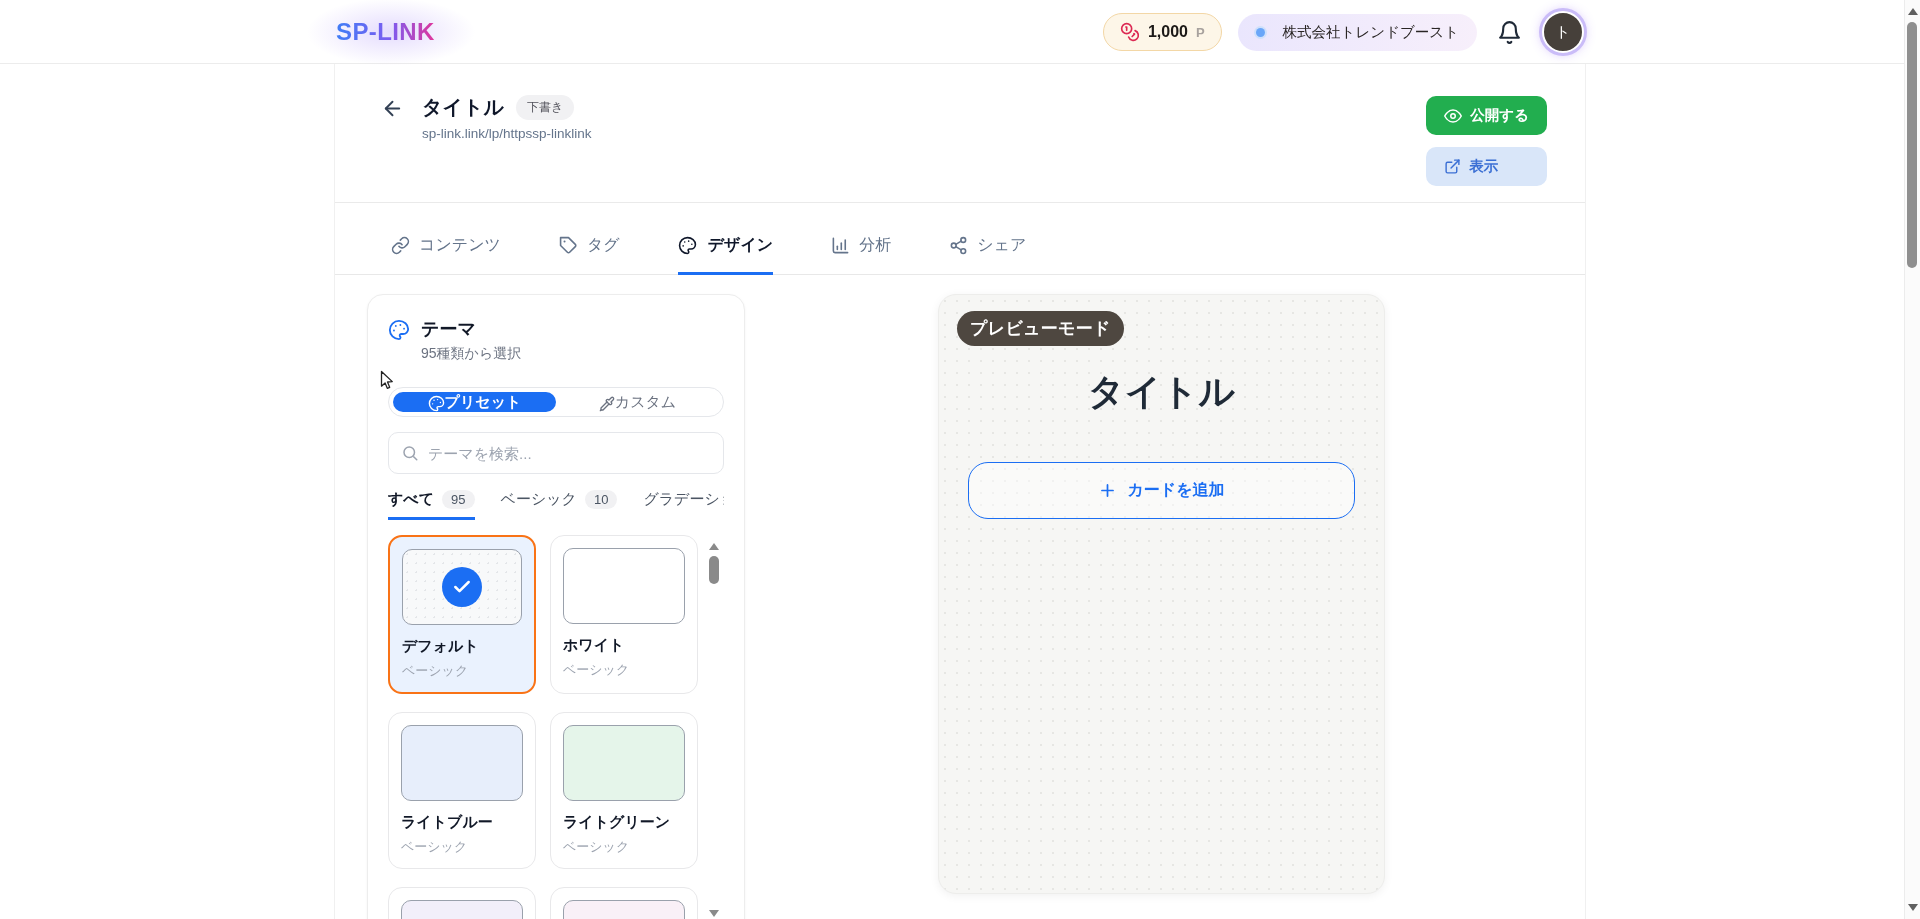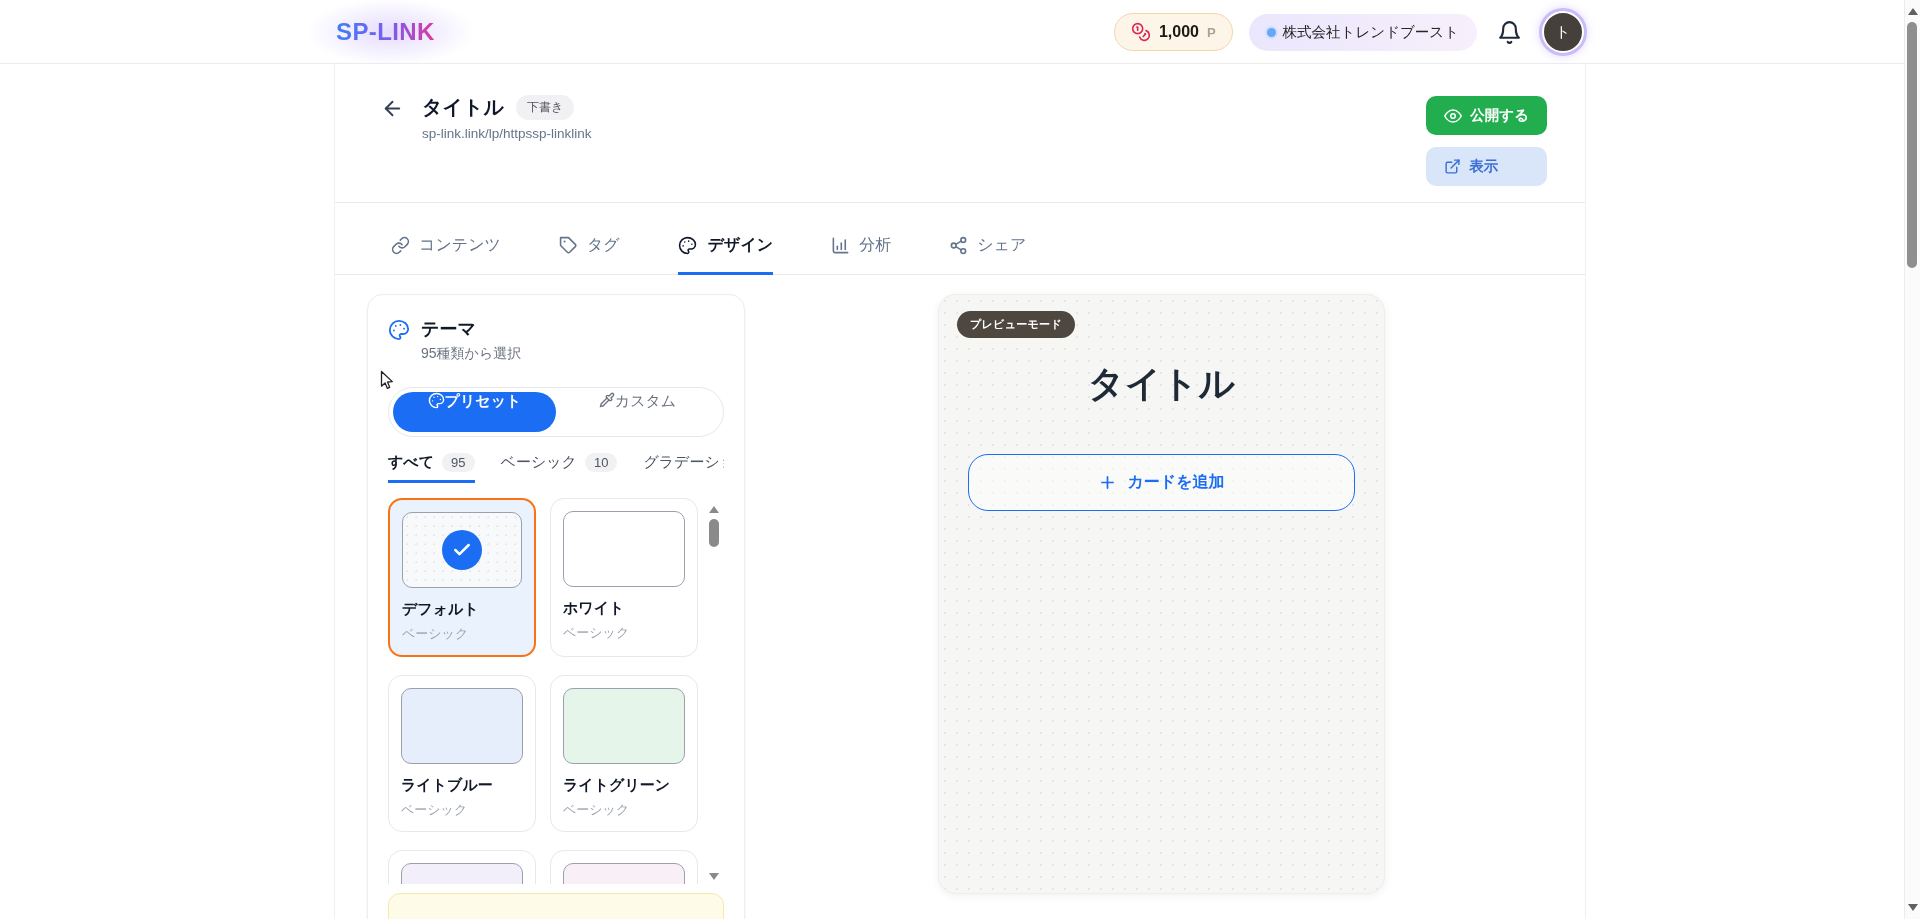--- a/index.html
+++ b/index.html
@@ -14,21 +14,21 @@
   .logo { position:relative; font-size:24px; font-weight:800; letter-spacing:.4px; cursor:pointer; }
   .logo .halo { position:absolute; left:-30px; top:-20px; width:170px; height:68px; border-radius:50%;
     background:radial-gradient(ellipse at center, rgba(167,139,250,.30), rgba(167,139,250,0) 70%); }
   .logo .txt { position:relative; background:linear-gradient(90deg,#3f7df6 0%,#7c5cf0 55%,#e0369b 100%);
     -webkit-background-clip:text; background-clip:text; color:transparent; }
   .nav-right { display:flex; align-items:center; gap:16px; }
   .pill { display:flex; align-items:center; border-radius:999px; }
   .points-pill { gap:8px; padding:8px 16px; background:#fdf6e8; border:1px solid #f3d7a6; cursor:pointer; }
   .points-pill .val { font-size:16px; font-weight:700; color:#1c1917; }
   .points-pill .unit { font-size:13px; color:#a8a29e; font-weight:600; }
-  .company-pill { gap:7px; padding:9px 18px; background:linear-gradient(90deg,#eae6fd,#f7effb); cursor:pointer;align-items:center; }
+  .company-pill { gap:18px; padding:9px 18px; background:linear-gradient(90deg,#eae6fd,#f7effb); cursor:pointer;align-items:center; }
   .company-pill .dot { width:9px; height:9px; border-radius:50%; background:#6aa6f8; box-shadow:0 0 0 2px #cfe0fb; }
   .company-pill .name { font-size:14.5px; color:#292524; }
   .bell-btn { color:#1f2937; cursor:pointer; padding:4px; }
   .avatar { width:42px; height:42px; border-radius:50%; background:#46403a; color:#fff; font-size:15px;
     display:flex; align-items:center; justify-content:center; cursor:pointer;
     border:2px solid #fff; box-shadow:0 0 0 3px #cabcf8, 0 0 12px rgba(139,92,246,.45); }
 
   
   .page-body .container { border-left:1px solid #f0f0f0; border-right:1px solid #f0f0f0; min-height:855px; }
   .page-header { display:flex; align-items:flex-start; justify-content:space-between;
@@ -57,21 +57,21 @@
   
   .theme-panel { width:378px; background:#fff; border:1px solid #ededed; border-radius:16px;
     box-shadow:0 1px 3px rgba(0,0,0,.05); padding:22px 20px 20px; position:relative; }
   .tp-header { display:flex; align-items:flex-start; gap:11px; }
   .tp-header .ticon { color:#1b6ef3; margin-top:2px; }
   .tp-title { font-size:18px; font-weight:700; color:#111827; }
   .tp-sub { font-size:14px; color:#6b7280; margin-top:4px; }
   .mouse-cursor { position:absolute; left:8px; top:74px; z-index:5; }
 
   .mode-toggle { display:flex; margin-top:24px; border:1px solid #e5e7eb; border-radius:999px; padding:4px; background:#fff; }
-  .mode-seg { flex:1; display:flex; align-items:flex-start; justify-content:center; gap:0; height:40px;
+  .mode-seg { flex:1; display:flex; align-items:flex-end; justify-content:center; gap:0; height:20px;
     border-radius:999px; font-size:15px; color:#6b7280; cursor:pointer; }
   .mode-seg.active { background:#1b6ef3; color:#fff; font-weight:600; }
 
   .search-box { display:flex; align-items:center; gap:9px; margin-top:15px; height:42px;
     border:1px solid #e5e7eb; border-radius:10px; padding:0 12px; color:#9ca3af; }
   .search-box input { border:none; outline:none; flex:1; font-size:15px; color:#374151; font-family:inherit; background:transparent; }
   .search-box input::placeholder { color:#9ca3af; }
 
   .filter-tabs { display:flex; gap:26px; margin-top:16px; white-space:nowrap; overflow:hidden; }
   .ftab { display:flex; align-items:center; gap:8px; font-size:15px; color:#4b5563;
@@ -96,21 +96,21 @@
   .arrow-up { border-bottom:7px solid #8a8a8a; margin-top:8px; }
   .arrow-down { border-top:7px solid #8a8a8a; position:absolute; bottom:4px; left:1px; }
   .inner-thumb { width:10px; height:28px; border-radius:5px; background:#8a8a8a; margin:6px auto 0; cursor:pointer; }
 
   .notice-box { margin-top:9px; height:60px; background:#fefce8; border:1px solid #f3e8a6; border-radius:12px; }
 
   
   .preview-panel { width:447px; height:600px; margin-left:193px; border-radius:18px;
     background-color:#f6f6f4; background-image:radial-gradient(#e6e6e3 1.1px, transparent 1.1px);
     background-size:12px 12px; box-shadow:0 2px 10px rgba(0,0,0,.06); border:1px solid #ededeb; padding:16px 18px; }
-  .preview-badge { display:inline-block; background:#4e4740; color:#fff; font-size:11px; font-weight:700;
+  .preview-badge { display:inline-block; background:#4e4740; color:#fff; font-size:17px; font-weight:700;
     border-radius:999px; padding:6px 13px; letter-spacing:.3px; }
   .preview-title { text-align:center; font-size:36px; font-weight:800; color:#1f2a37; margin-top:22px; }
   .add-card-btn { display:flex; align-items:center; justify-content:center; gap:10px; margin:45px auto 0;
     width:387px; height:57px; border:1.5px solid #1b6ef3; border-radius:20px; background:rgba(255,255,255,.45);
     color:#1b6ef3; font-size:16px; font-weight:600; cursor:pointer; font-family:inherit; }
 
   
   .page-scrollbar { position:fixed; top:0; right:0; width:16px; height:919px; background:#fbfbfb; border-left:1px solid #ececec; z-index:50; }
   .ps-up { width:0;height:0;border-left:5px solid transparent;border-right:5px solid transparent;border-bottom:7px solid #606060; margin:8px auto 0; cursor:pointer; }
   .ps-down { width:0;height:0;border-left:5px solid transparent;border-right:5px solid transparent;border-top:7px solid #606060; position:absolute; bottom:8px; left:3px; cursor:pointer; }
@@ -280,20 +280,27 @@
           <div class="mode-seg">
             <svg viewBox="0 0 24 24" width="16" height="16" fill="none" stroke="currentColor" stroke-width="2" stroke-linecap="round" stroke-linejoin="round">
                 <path d="m2 22 1-1h3l9-9"></path>
                 <path d="M3 21v-3l9-9"></path>
                 <path d="m15 6 3.4-3.4a2.1 2.1 0 1 1 3 3L18 9l.4.4a2.1 2.1 0 1 1-3 3l-3.8-3.8a2.1 2.1 0 1 1 3-3l.4.4Z"></path>
               </svg>
             <span>カスタム</span>
           </div>
         </div>
 
+        <div class="search-box">
+          <svg viewBox="0 0 24 24" width="18" height="18" fill="none" stroke="currentColor" stroke-width="2" stroke-linecap="round" stroke-linejoin="round">
+              <circle cx="11" cy="11" r="7"></circle>
+              <path d="m21 21-4-4"></path>
+            </svg>
+          <input type="text" placeholder="テーマを検索..." style="">
+        </div>
 
         <div class="filter-tabs">
           <div class="ftab active">
             <span>すべて</span>
             <span class="count-badge">95</span>
           </div>
           <div class="ftab">
             <span>ベーシック</span>
             <span class="count-badge">10</span>
           </div>

